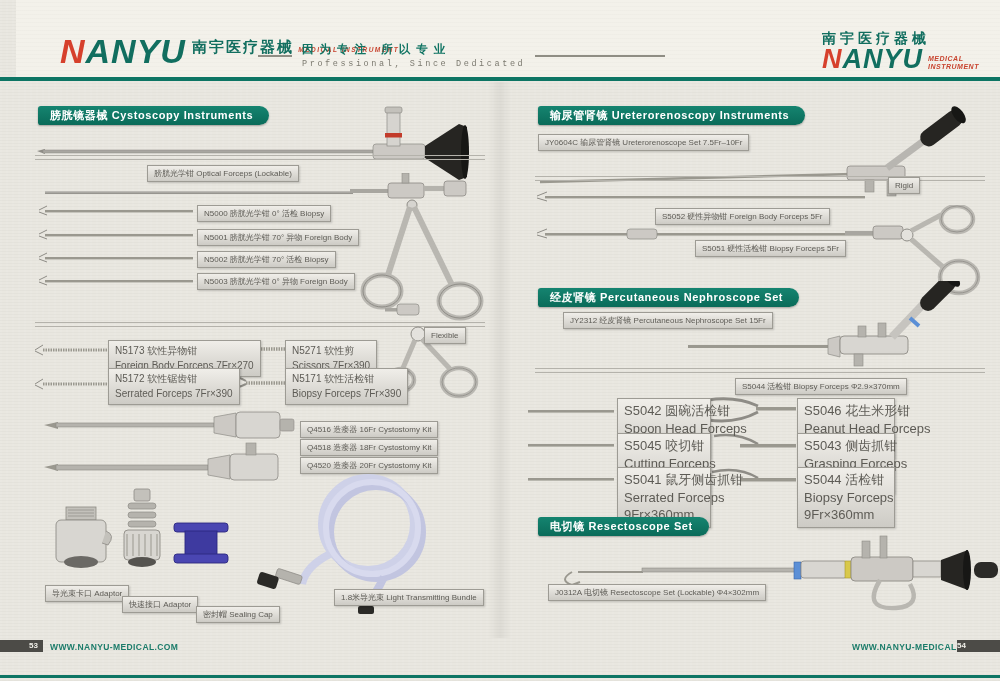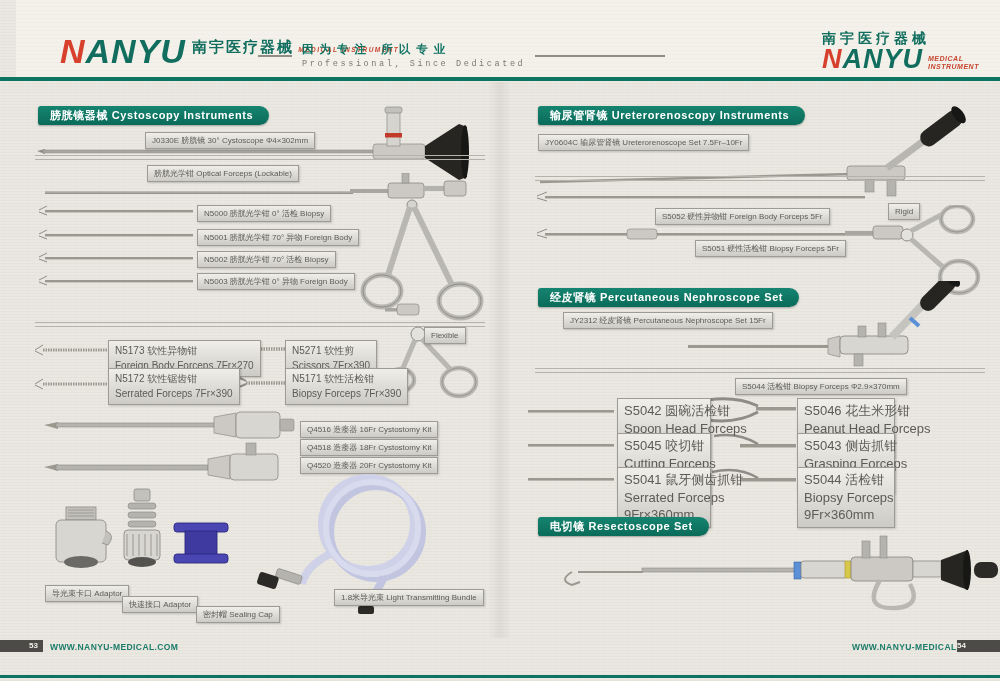--- a/index.html
+++ b/index.html
@@ -93,21 +93,20 @@
   <svg class="ins" style="left:35px;top:100px;" width="445" height="88" viewBox="0 0 445 88">
     <polygon points="2,51 10,49 10,54" fill="#8e8c86"></polygon>
     <rect x="8" y="50" width="330" height="3" fill="#a8a6a0" stroke="#8e8c86" stroke-width="0.5"></rect>
     <rect x="338" y="44" width="52" height="15" rx="3" fill="#ccc9c4" stroke="#8e8c86" stroke-width="0.7"></rect>
     <rect x="352" y="12" width="13" height="34" fill="#d6d4cf" stroke="#8e8c86" stroke-width="0.7"></rect>
     <rect x="350" y="33" width="17" height="4.5" fill="#c23b2a"></rect>
     <rect x="350" y="7" width="17" height="6" rx="2" fill="#c3c1bb" stroke="#8e8c86" stroke-width="0.7"></rect>
     <polygon points="390,46 424,24 432,27 432,77 424,80 390,58" fill="#262522"></polygon>
     <ellipse cx="430" cy="52" rx="4" ry="27" fill="#171715"></ellipse>
   </svg>
-  <div class="lbl" style="left:145px;top:132px;">J0330E 膀胱镜 30°  Cystoscope  Φ4×302mm</div>
   <div class="rule" style="left:35px;top:155px;width:450px;"></div>
 
   <div class="lbl" style="left:147px;top:165px;">膀胱光学钳 Optical Forceps (Lockable)</div>
   <div class="shaft" style="left:45px;top:191px;width:308px;"></div>
 
   <svg class="ins" style="left:350px;top:173px;" width="150" height="150" viewBox="0 0 150 150">
     <rect x="0" y="16" width="60" height="4" fill="#a8a6a0"></rect>
     <rect x="38" y="10" width="36" height="15" rx="3" fill="#ccc9c4" stroke="#8e8c86" stroke-width="0.8"></rect>
     <rect x="52" y="0" width="7" height="10" fill="#b5b3ad" stroke="#8e8c86" stroke-width="0.6"></rect>
     <rect x="74" y="13" width="22" height="5" fill="#b5b3ad"></rect>
@@ -285,21 +284,21 @@
     <rect x="0" y="26" width="38" height="4" fill="#a8a6a0"></rect>
     <rect x="28" y="21" width="30" height="13" rx="3" fill="#ccc9c4" stroke="#8e8c86" stroke-width="0.8"></rect>
     <circle cx="62" cy="30" r="6" fill="#e4e2dd" stroke="#8e8c86"></circle>
     <line x1="66" y1="26" x2="96" y2="10" stroke="#b9b7b1" stroke-width="5"></line>
     <line x1="66" y1="34" x2="98" y2="62" stroke="#b9b7b1" stroke-width="5"></line>
     <ellipse cx="112" cy="14" rx="16" ry="13" fill="none" stroke="#b9b7b1" stroke-width="4.5"></ellipse>
     <ellipse cx="114" cy="72" rx="19" ry="16" fill="none" stroke="#b9b7b1" stroke-width="4.5"></ellipse>
     <ellipse cx="112" cy="14" rx="16" ry="13" fill="none" stroke="#8e8c86" stroke-width="0.8"></ellipse>
     <ellipse cx="114" cy="72" rx="19" ry="16" fill="none" stroke="#8e8c86" stroke-width="0.8"></ellipse>
   </svg>
-  <div class="lbl" style="left:888px;top:203px;">Rigid</div>
+  <div class="lbl" style="left:888px;top:177px;">Rigid</div>
   <div class="lbl" style="left:655px;top:208px;">S5052 硬性异物钳 Foreign Body Forceps 5Fr</div>
   <div class="lbl" style="left:695px;top:240px;">S5051 硬性活检钳 Biopsy Forceps 5Fr</div>
 
   <div class="secbar" style="left:538px;top:288px;">经皮肾镜 Percutaneous Nephroscope Set</div>
 
   <svg class="ins" style="left:688px;top:281px;" width="312" height="104" viewBox="0 0 312 104">
     <rect x="0" y="64" width="150" height="3" fill="#9a988f"></rect>
     <polygon points="140,58 152,55 152,76 140,73" fill="#ccc9c4" stroke="#8e8c86" stroke-width="0.7"></polygon>
     <rect x="152" y="55" width="68" height="18" rx="4" fill="#d8d6d1" stroke="#8e8c86" stroke-width="0.9"></rect>
     <rect x="170" y="45" width="8" height="11" fill="#b5b3ad" stroke="#8e8c86" stroke-width="0.6"></rect>
@@ -372,20 +371,21 @@
     <rect x="295" y="33" width="6" height="17" fill="#d8c84a" stroke="#a8982a" stroke-width="0.6"></rect>
     <rect x="301" y="29" width="62" height="24" rx="4" fill="#ccc9c4" stroke="#8e8c86" stroke-width="0.9"></rect>
     <rect x="312" y="13" width="8" height="17" fill="#b5b3ad" stroke="#8e8c86" stroke-width="0.6"></rect>
     <rect x="330" y="8" width="7" height="22" fill="#b5b3ad" stroke="#8e8c86" stroke-width="0.6"></rect>
     <path d="M330,52 q-18,30 16,28 q26,-2 14,-24" fill="none" stroke="#b9b7b1" stroke-width="4.5"></path>
     <rect x="363" y="33" width="28" height="16" fill="#d8d6d1" stroke="#8e8c86" stroke-width="0.8"></rect>
     <polygon points="391,32 418,22 418,62 391,52" fill="#262522"></polygon>
     <ellipse cx="417" cy="42" rx="4" ry="20" fill="#171715"></ellipse>
     <rect x="424" y="34" width="24" height="16" rx="7" fill="#2b2a27"></rect>
   </svg>
+  <div class="lbl" style="left:548px;top:584px;">J0312A 电切镜 Resectoscope Set (Lockable)  Φ4×302mm</div>
 
   <div class="f-box l">53</div>
   <div class="f-site l">WWW.NANYU-MEDICAL.COM</div>
   <div class="f-site r">WWW.NANYU-MEDICAL.COM</div>
   <div class="f-box r">54</div>
   <div class="f-line"></div>
 
 </div>
 
 </body></html>

